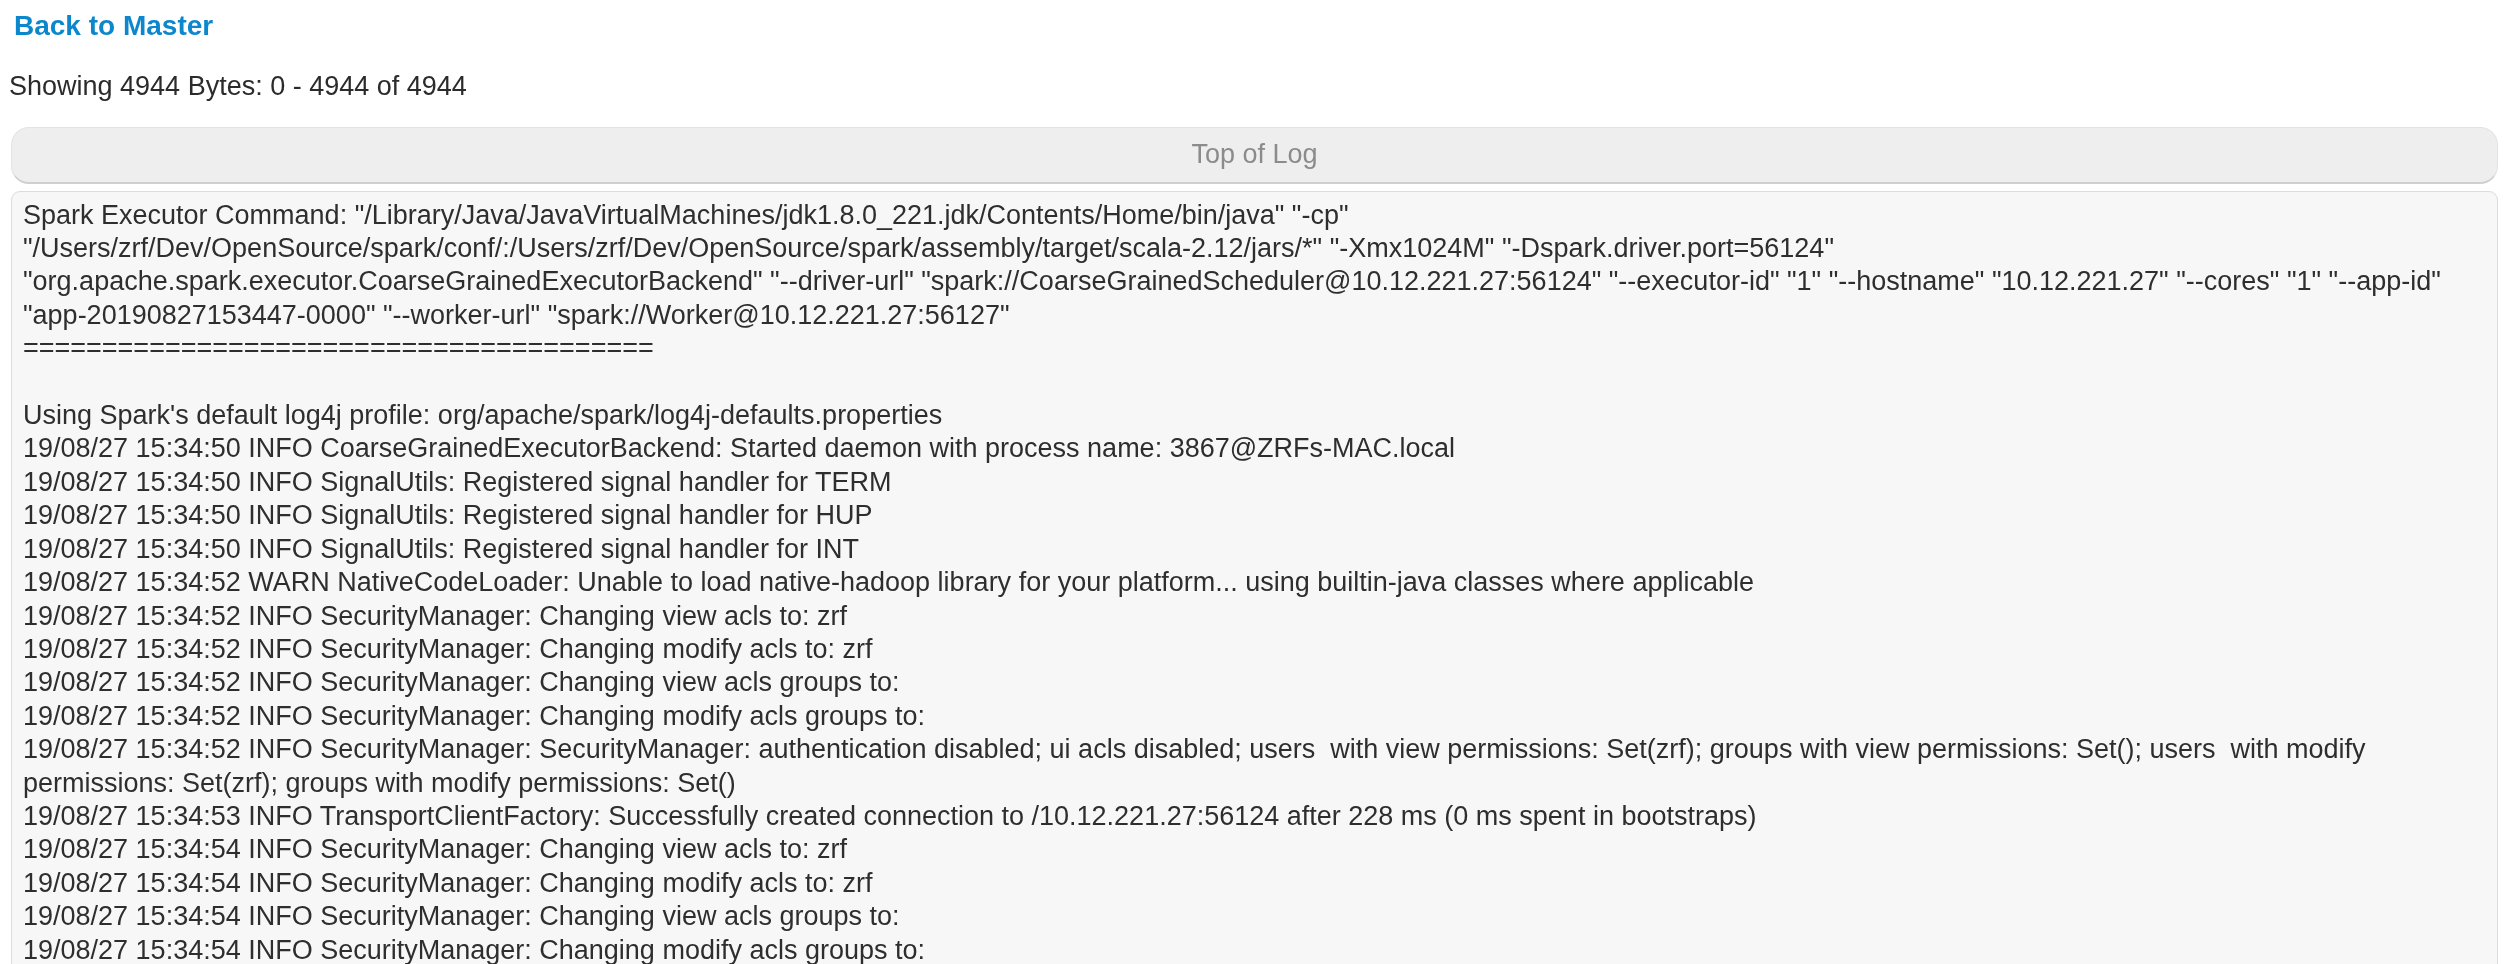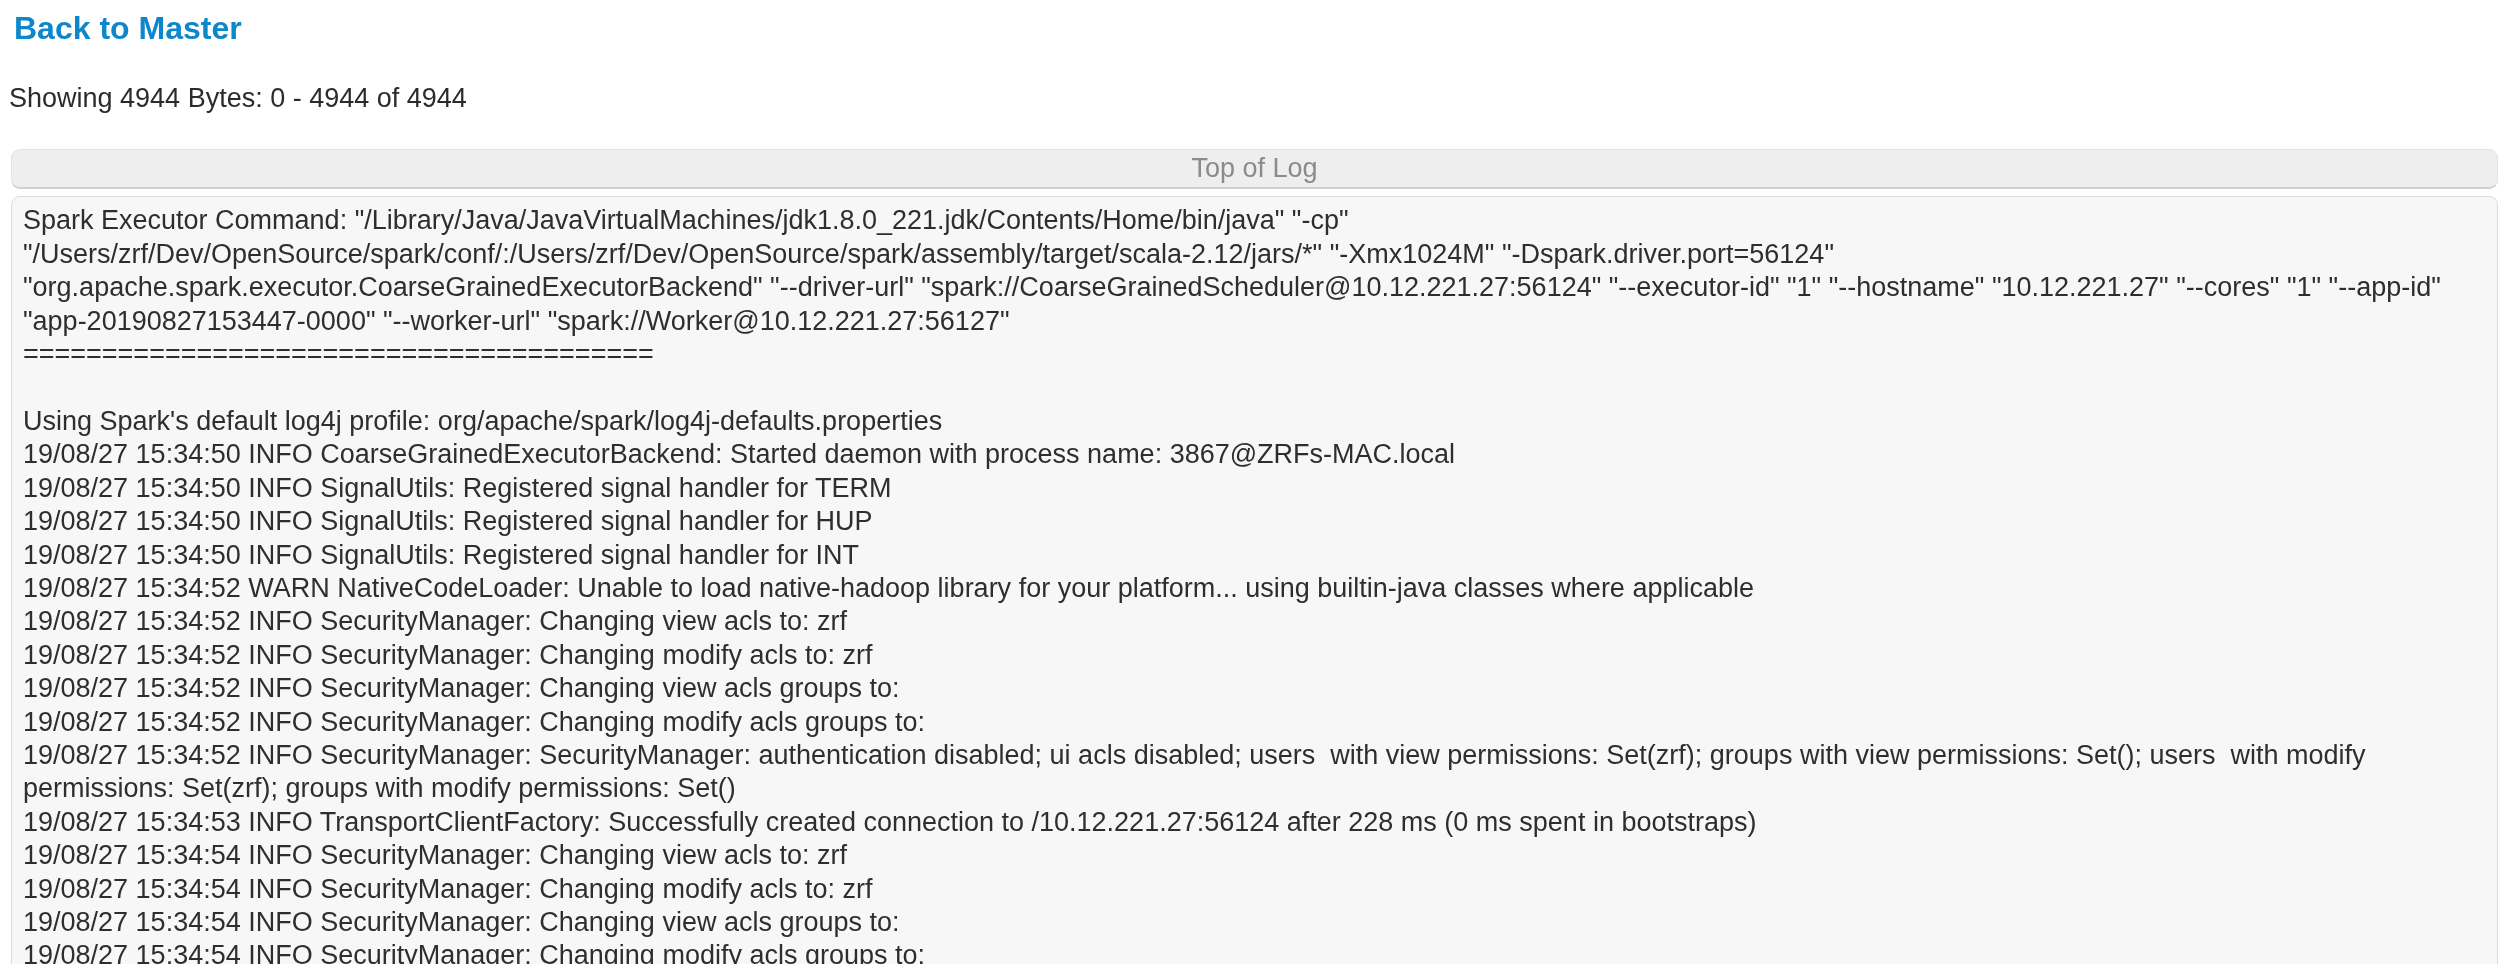--- a/index.html
+++ b/index.html
@@ -11,41 +11,41 @@
   * { box-sizing: border-box; }
   html, body {
     margin: 0; padding: 0;
     width: 2510px; height: 964px;
     overflow: hidden;
     background: #ffffff;
     font-family: "Liberation Sans", "DejaVu Sans", sans-serif;
   }
   .back-link {
     display: inline-block;
-    margin: 9px 0 16px 14px;
-    font-size: 32px;
+    margin: 9px 0 8px 14px;
+    font-size: 28px;
     font-weight: 600;
     color: var(--accent);
     text-decoration: none;
     cursor: pointer;
     line-height: 1.2;
   }
   .byte-info {
     margin: 20px 10px 0 9px;
     font-size: 27px;
     color: #2b2b2b;
     line-height: 1.15;
   }
   .log-header {
-    margin: 35px 12px 0 11px;
-    height: 40px;
+    margin: 25px 12px 0 11px;
+    height: 57px;
     background: var(--header_bg);
     border: 1px solid #e3e3e3;
     border-bottom: 2px solid #cfcfcf;
-    border-radius: 9px;
+    border-radius: 18px;
     display: flex;
     align-items: center;
     justify-content: center;
   }
   .log-header-label {
     font-size: 27px;
     color: #8b8b8b;
   }
   .log-box {
     margin: 7px 12px 0 11px;

